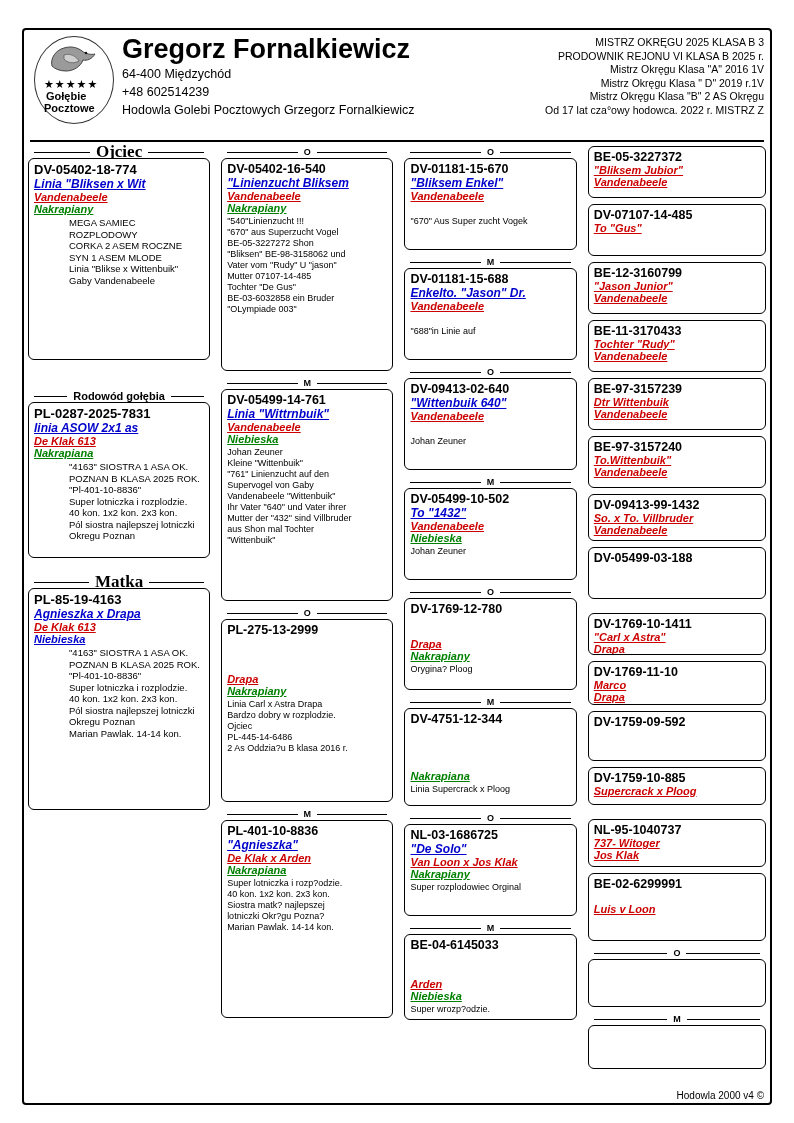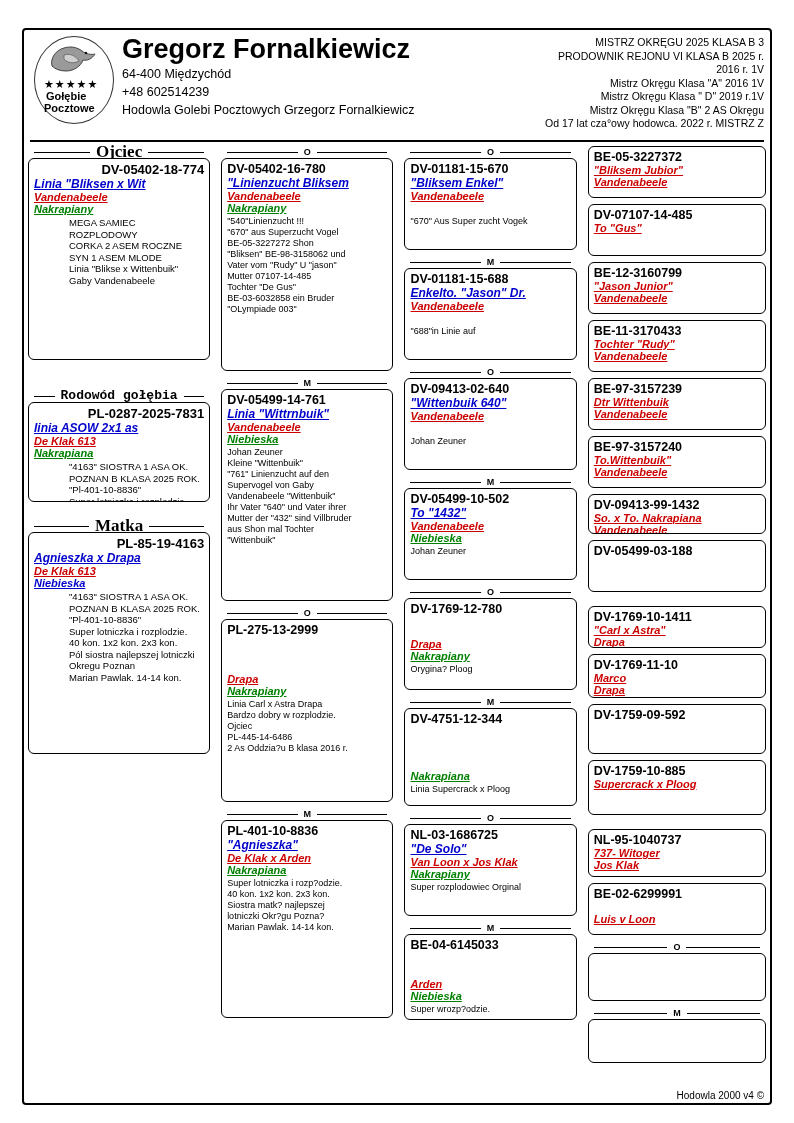--- a/index.html
+++ b/index.html
@@ -26,21 +26,21 @@
   .col{display:flex;flex-direction:column;}
   .c1{width:186px;}
   .c2{width:176px;}
   .c3{width:176px;}
   .c4{width:182px;}
   .box{border:1px solid #000;border-radius:6px;background:#fff;box-sizing:border-box;padding:3px 5px;margin-bottom:6px;overflow:hidden;position:relative;}
   .sexrow{text-align:center;font-size:9px;font-weight:bold;position:relative;height:12px;line-height:12px;}
   .sexrow:before{content:"";position:absolute;left:6px;right:6px;top:6px;border-top:1px solid #000;}
   .sexrow b{position:relative;background:#fff;padding:0 6px;}
   .titleline{text-align:center;font-size:17px;font-weight:bold;font-family:"Liberation Serif",serif;}
-  .ring{font-size:13px;font-weight:bold;text-align:right;}
+  .ring{font-size:13px;font-weight:bold;}
   .ring-sm{font-size:12.5px;font-weight:bold;}
   .name{font-size:12px;font-weight:bold;font-style:italic;color:#0000cc;text-decoration:underline;}
   .name-red{font-size:11px;font-weight:bold;font-style:italic;color:#cc0000;text-decoration:underline;}
   .strain{font-size:11px;font-weight:bold;font-style:italic;color:#cc0000;text-decoration:underline;}
   .color-g{font-size:11px;font-weight:bold;font-style:italic;color:#008000;text-decoration:underline;}
   .color-b{font-size:11px;font-weight:bold;font-style:italic;color:#0000cc;text-decoration:underline;}
   .notes{font-size:9.5px;line-height:11.5px;margin-top:2px;white-space:pre-line;margin-left:35px;}
   .notes-sm{font-size:9px;line-height:11px;margin-top:2px;white-space:pre-line;}
   .footer{position:absolute;right:30px;bottom:22px;font-size:10px;}
 </style>
@@ -65,21 +65,20 @@
       </div>
       <div class="titleblock">
         <div class="bigname">Gregorz Fornalkiewicz</div>
         <div class="addr">64-400 Międzychód</div>
         <div class="addr">+48 602514239</div>
         <div class="addr">Hodowla Golebi Pocztowych Grzegorz Fornalkiewicz</div>
       </div>
       <div class="rightinfo">
         <span class="l">MISTRZ OKRĘGU 2025 KLASA  B 3</span>
         <span class="l">PRODOWNIK REJONU VI KLASA B 2025 r.</span>
-        <span class="l">2016 r. 1V</span>
         <span class="l">Mistrz Okręgu Klasa "A"                    2016 1V</span>
         <span class="l">Mistrz Okręgu Klasa " D"                   2019 r.1V</span>
         <span class="l">Mistrz Okręgu Klasa "B" 2 AS Okręgu</span>
         <span class="l">Od 17 lat cza°owy hodowca. 2022 r. MISTRZ  Z</span>
       </div>
     </div>
     <div class="hr"></div>
 
     <div class="cols">
 
@@ -91,22 +90,22 @@
           <div class="strain">Vandenabeele</div>
           <div class="color-g">Nakrapiany</div>
           <div class="notes">MEGA SAMIEC
 ROZPLODOWY
 CORKA 2 ASEM ROCZNE
 SYN 1 ASEM  MLODE
 Linia "Blikse x Wittenbuik"
 Gaby Vandenabeele</div>
         </div>
 
-        <div class="sexrow" style="margin-top:24px"><b style="font-family:Liberation Mono, monospace;font-size:13px;">Rodowód gołębia</b></div>
-        <div class="box" style="height:100px">
+        <div class="sexrow" style="margin-top:24px"><b style="font-family:Liberation Sans, sans-serif;font-size:11px;">Rodowód gołębia</b></div>
+        <div class="box" style="height:156px">
           <div class="ring">PL-0287-2025-7831</div>
           <div class="name">linia ASOW 2x1 as</div>
           <div class="strain">De Klak 613</div>
           <div class="color-g">Nakrapiana</div>
           <div class="notes">"4163" SIOSTRA 1 ASA OK.
 POZNAN B KLASA 2025 ROK.
 "Pl-401-10-8836"
 Super lotniczka i rozplodzie.
 40 kon. 1x2 kon. 2x3 kon.
 Pól siostra najlepszej lotniczki
@@ -126,21 +125,21 @@
 40 kon. 1x2 kon. 2x3 kon.
 Pól siostra najlepszej lotniczki
 Okregu Poznan
 Marian Pawlak. 14-14 kon.</div>
         </div>
       </div>
 
       <div class="col c2">
         <div class="sexrow"><b>O</b></div>
         <div class="box" style="height:213px">
-          <div class="ring-sm">DV-05402-16-780</div>
+          <div class="ring-sm">DV-05402-16-540</div>
           <div class="name">"Linienzucht Bliksem</div>
           <div class="strain">Vandenabeele</div>
           <div class="color-g">Nakrapiany</div>
           <div class="notes-sm">"540"Linienzucht !!!
 "670" aus Superzucht Vogel
 BE-05-3227272 Shon
 "Bliksen" BE-98-3158062 und
 Vater vom "Rudy" U "jason"
 Mutter 07107-14-485
 Tochter "De Gus"
@@ -276,51 +275,51 @@
         <div class="box" style="height:52px">
           <div class="ring-sm">BE-97-3157239</div>
           <div class="name-red">Dtr Wittenbuik</div>
           <div class="strain">Vandenabeele</div>
         </div>
         <div class="box" style="height:52px">
           <div class="ring-sm">BE-97-3157240</div>
           <div class="name-red">To.Wittenbuik"</div>
           <div class="strain">Vandenabeele</div>
         </div>
-        <div class="box" style="height:40px">
+        <div class="box" style="height:47px">
           <div class="ring-sm">DV-09413-99-1432</div>
-          <div class="name-red">So. x To. Nakrapiana</div>
+          <div class="name-red">So. x To. Villbruder</div>
           <div class="strain">Vandenabeele</div>
         </div>
         <div class="box" style="height:52px">
           <div class="ring-sm">DV-05499-03-188</div>
         </div>
         <div class="box" style="height:42px;margin-top:8px">
           <div class="ring-sm">DV-1769-10-1411</div>
           <div class="name-red">"Carl x Astra"</div>
           <div class="strain">Drapa</div>
         </div>
         <div class="box" style="height:44px">
           <div class="ring-sm">DV-1769-11-10</div>
           <div class="name-red">Marco</div>
           <div class="strain">Drapa</div>
         </div>
         <div class="box" style="height:50px">
           <div class="ring-sm">DV-1759-09-592</div>
         </div>
-        <div class="box" style="height:55px">
+        <div class="box" style="height:38px">
           <div class="ring-sm">DV-1759-10-885</div>
           <div class="name-red">Supercrack x Ploog</div>
         </div>
         <div class="box" style="height:48px;margin-top:8px">
           <div class="ring-sm">NL-95-1040737</div>
           <div class="name-red">737- Witoger</div>
           <div class="strain">Jos Klak</div>
         </div>
-        <div class="box" style="height:52px">
+        <div class="box" style="height:68px">
           <div class="ring-sm">BE-02-6299991</div>
           <div class="strain" style="margin-top:12px">Luis v Loon</div>
         </div>
         <div class="sexrow"><b>O</b></div>
         <div class="box" style="height:48px">
           <div class="ring-sm"></div>
         </div>
         <div class="sexrow"><b>M</b></div>
         <div class="box" style="height:44px">
           <div class="ring-sm"></div>

